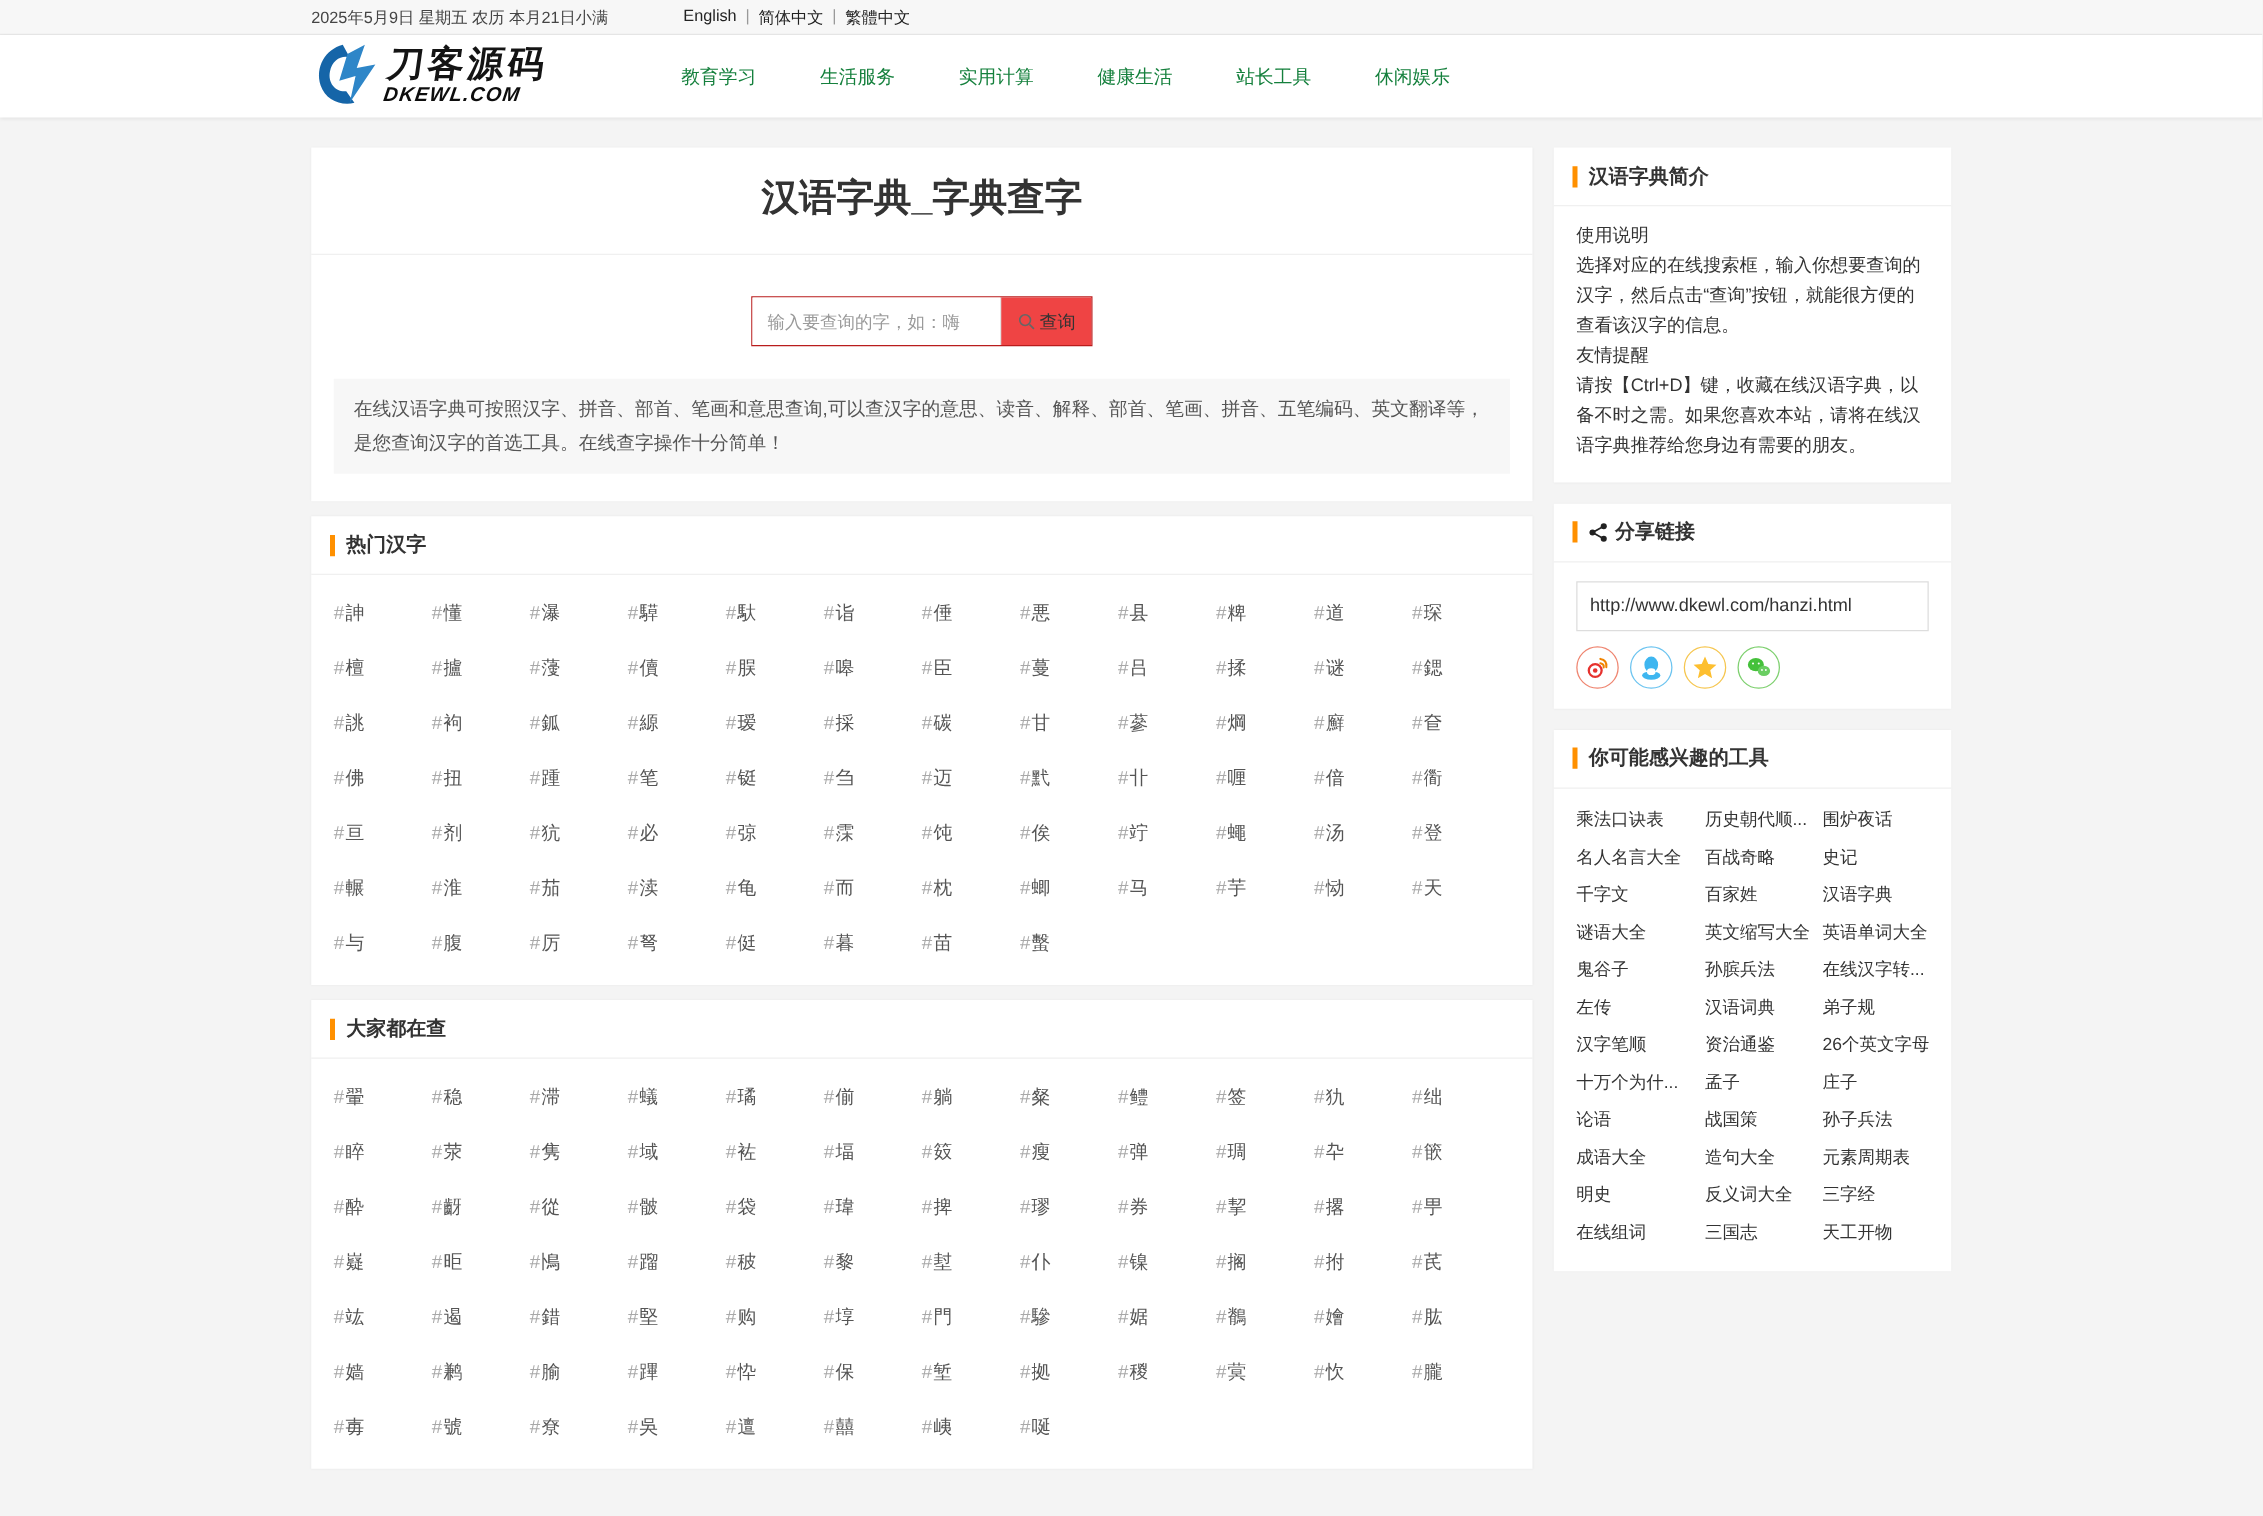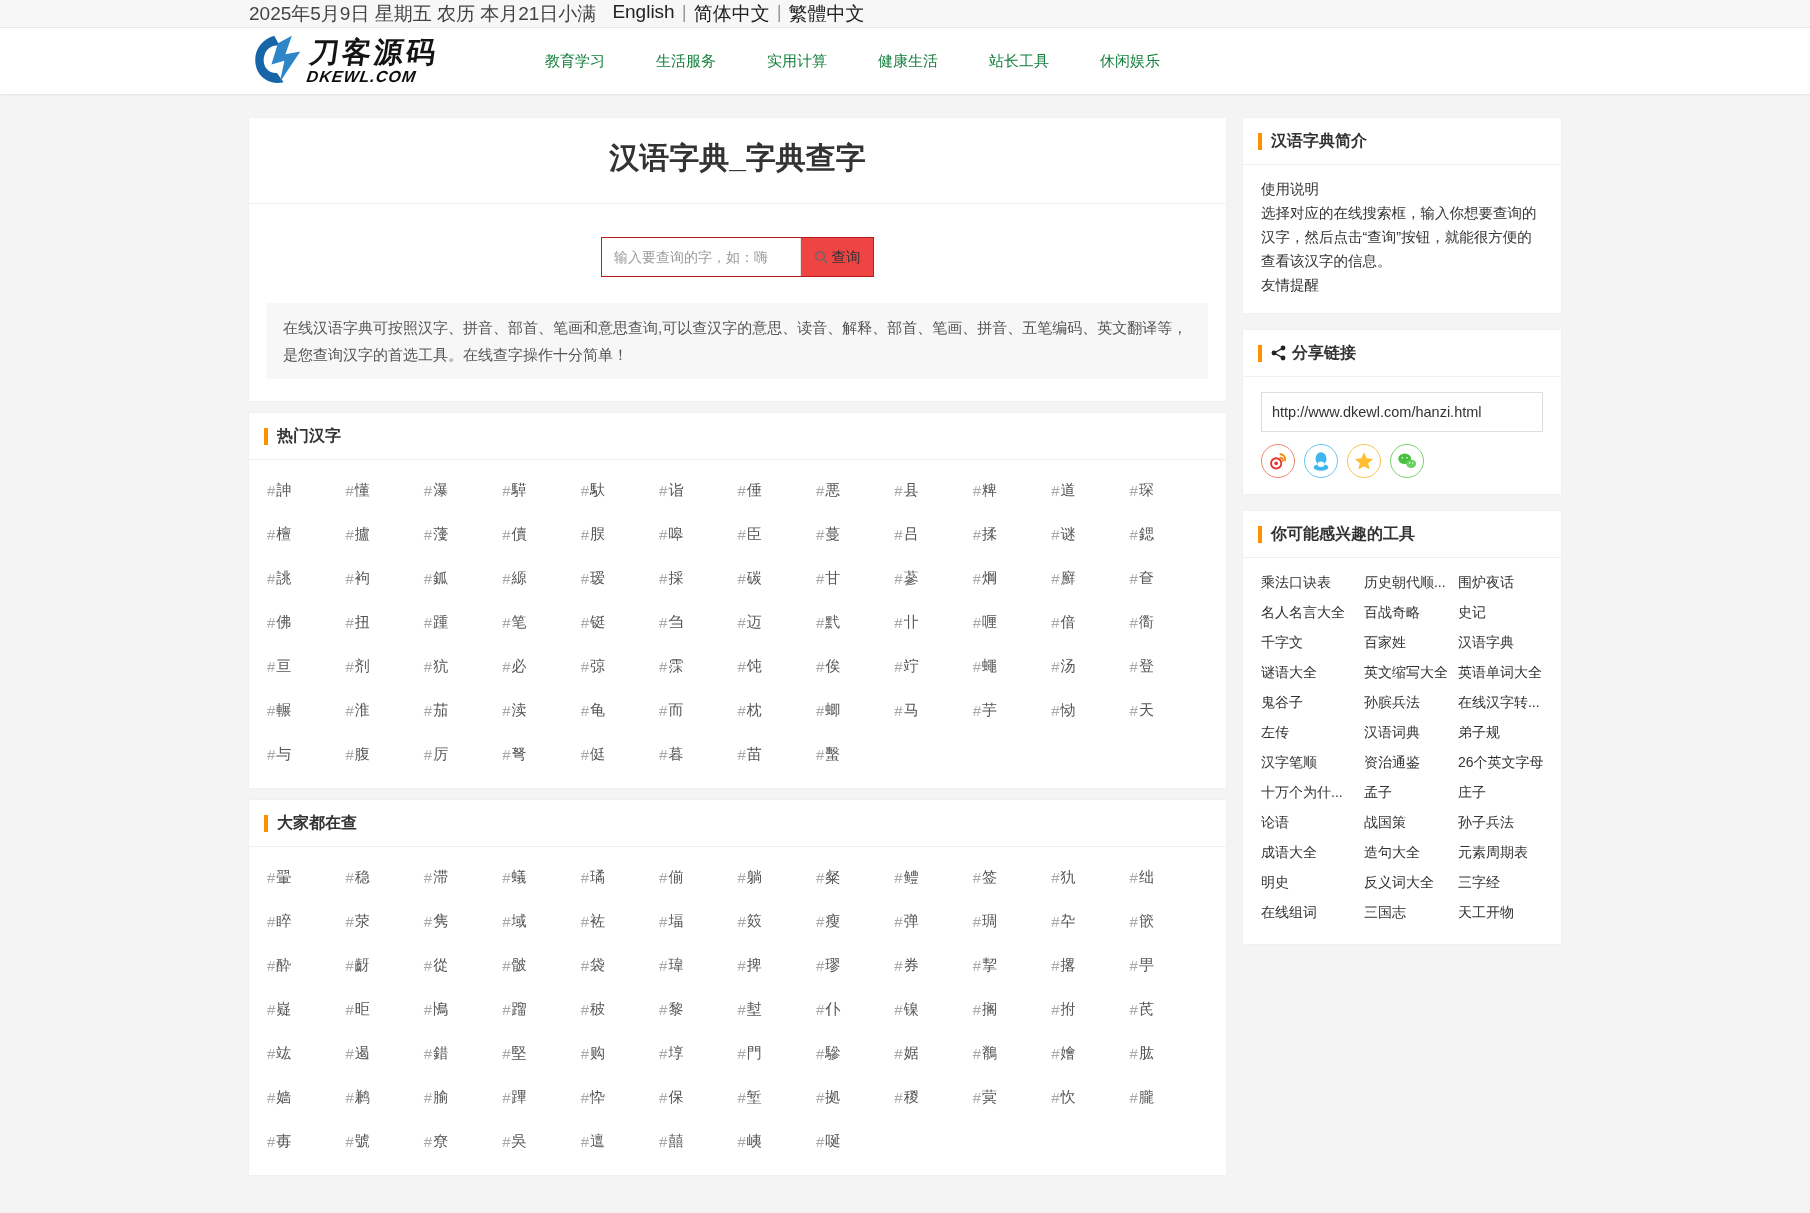--- a/index.html
+++ b/index.html
@@ -6,21 +6,21 @@
   body {
     width: 1810px; min-height: 1213px;
     background: #f4f4f4;
     font-family: "Liberation Sans", sans-serif;
     color: #333;
   }
   a { text-decoration: none; color: inherit; cursor: pointer; }
 
   
   .topbar { height: 28px; background: #f7f7f7; border-bottom: 1px solid #e9e9e9; }
-  .topbar-inner { width: 1312px; margin: 0 auto; height: 100%; display: flex; align-items: center; font-size: 19px; }
+  .topbar-inner { width: 1312px; margin: 0 auto; height: 100%; display: flex; align-items: center; font-size: 13px; gap: 44px; }
   .date { color: #444; }
   .langs { display: flex; align-items: flex-start; gap: 7px; margin-left: 16px; }
   .lang-link { color: #222; }
   .lang-sep { color: #999; }
 
   
   .header { height: 66px; background: #fff; box-shadow: 0 1px 3px rgba(0,0,0,0.07); position: relative; z-index: 2; }
   .header-inner { width: 1312px; margin: 0 auto; height: 100%; display: flex; align-items: center; }
   .logo { display: flex; align-items: center; gap: 4px; }
   .logo-text { display: flex; flex-direction: column; line-height: 1; transform: skewX(-8deg); }
@@ -974,20 +974,21 @@
       <div class="about-body">
 
 
 
           <p class="about-line">使用说明</p>
 
           <p class="about-line">选择对应的在线搜索框，输入你想要查询的汉字，然后点击“查询”按钮，就能很方便的查看该汉字的信息。</p>
 
           <p class="about-line">友情提醒</p>
 
+          <p class="about-line">请按【Ctrl+D】键，收藏在线汉语字典，以备不时之需。如果您喜欢本站，请将在线汉语字典推荐给您身边有需要的朋友。</p>
         </div>
     </div>
 
     <div class="card">
       <div class="section-head">
         <span class="accent-bar"></span>
         <span class="share-glyph">
           <svg width="15" height="16" viewBox="0 0 16 17">
               <circle cx="12.8" cy="3.2" r="2.6" fill="#222"></circle>
               <circle cx="3.2" cy="8.5" r="2.6" fill="#222"></circle>

